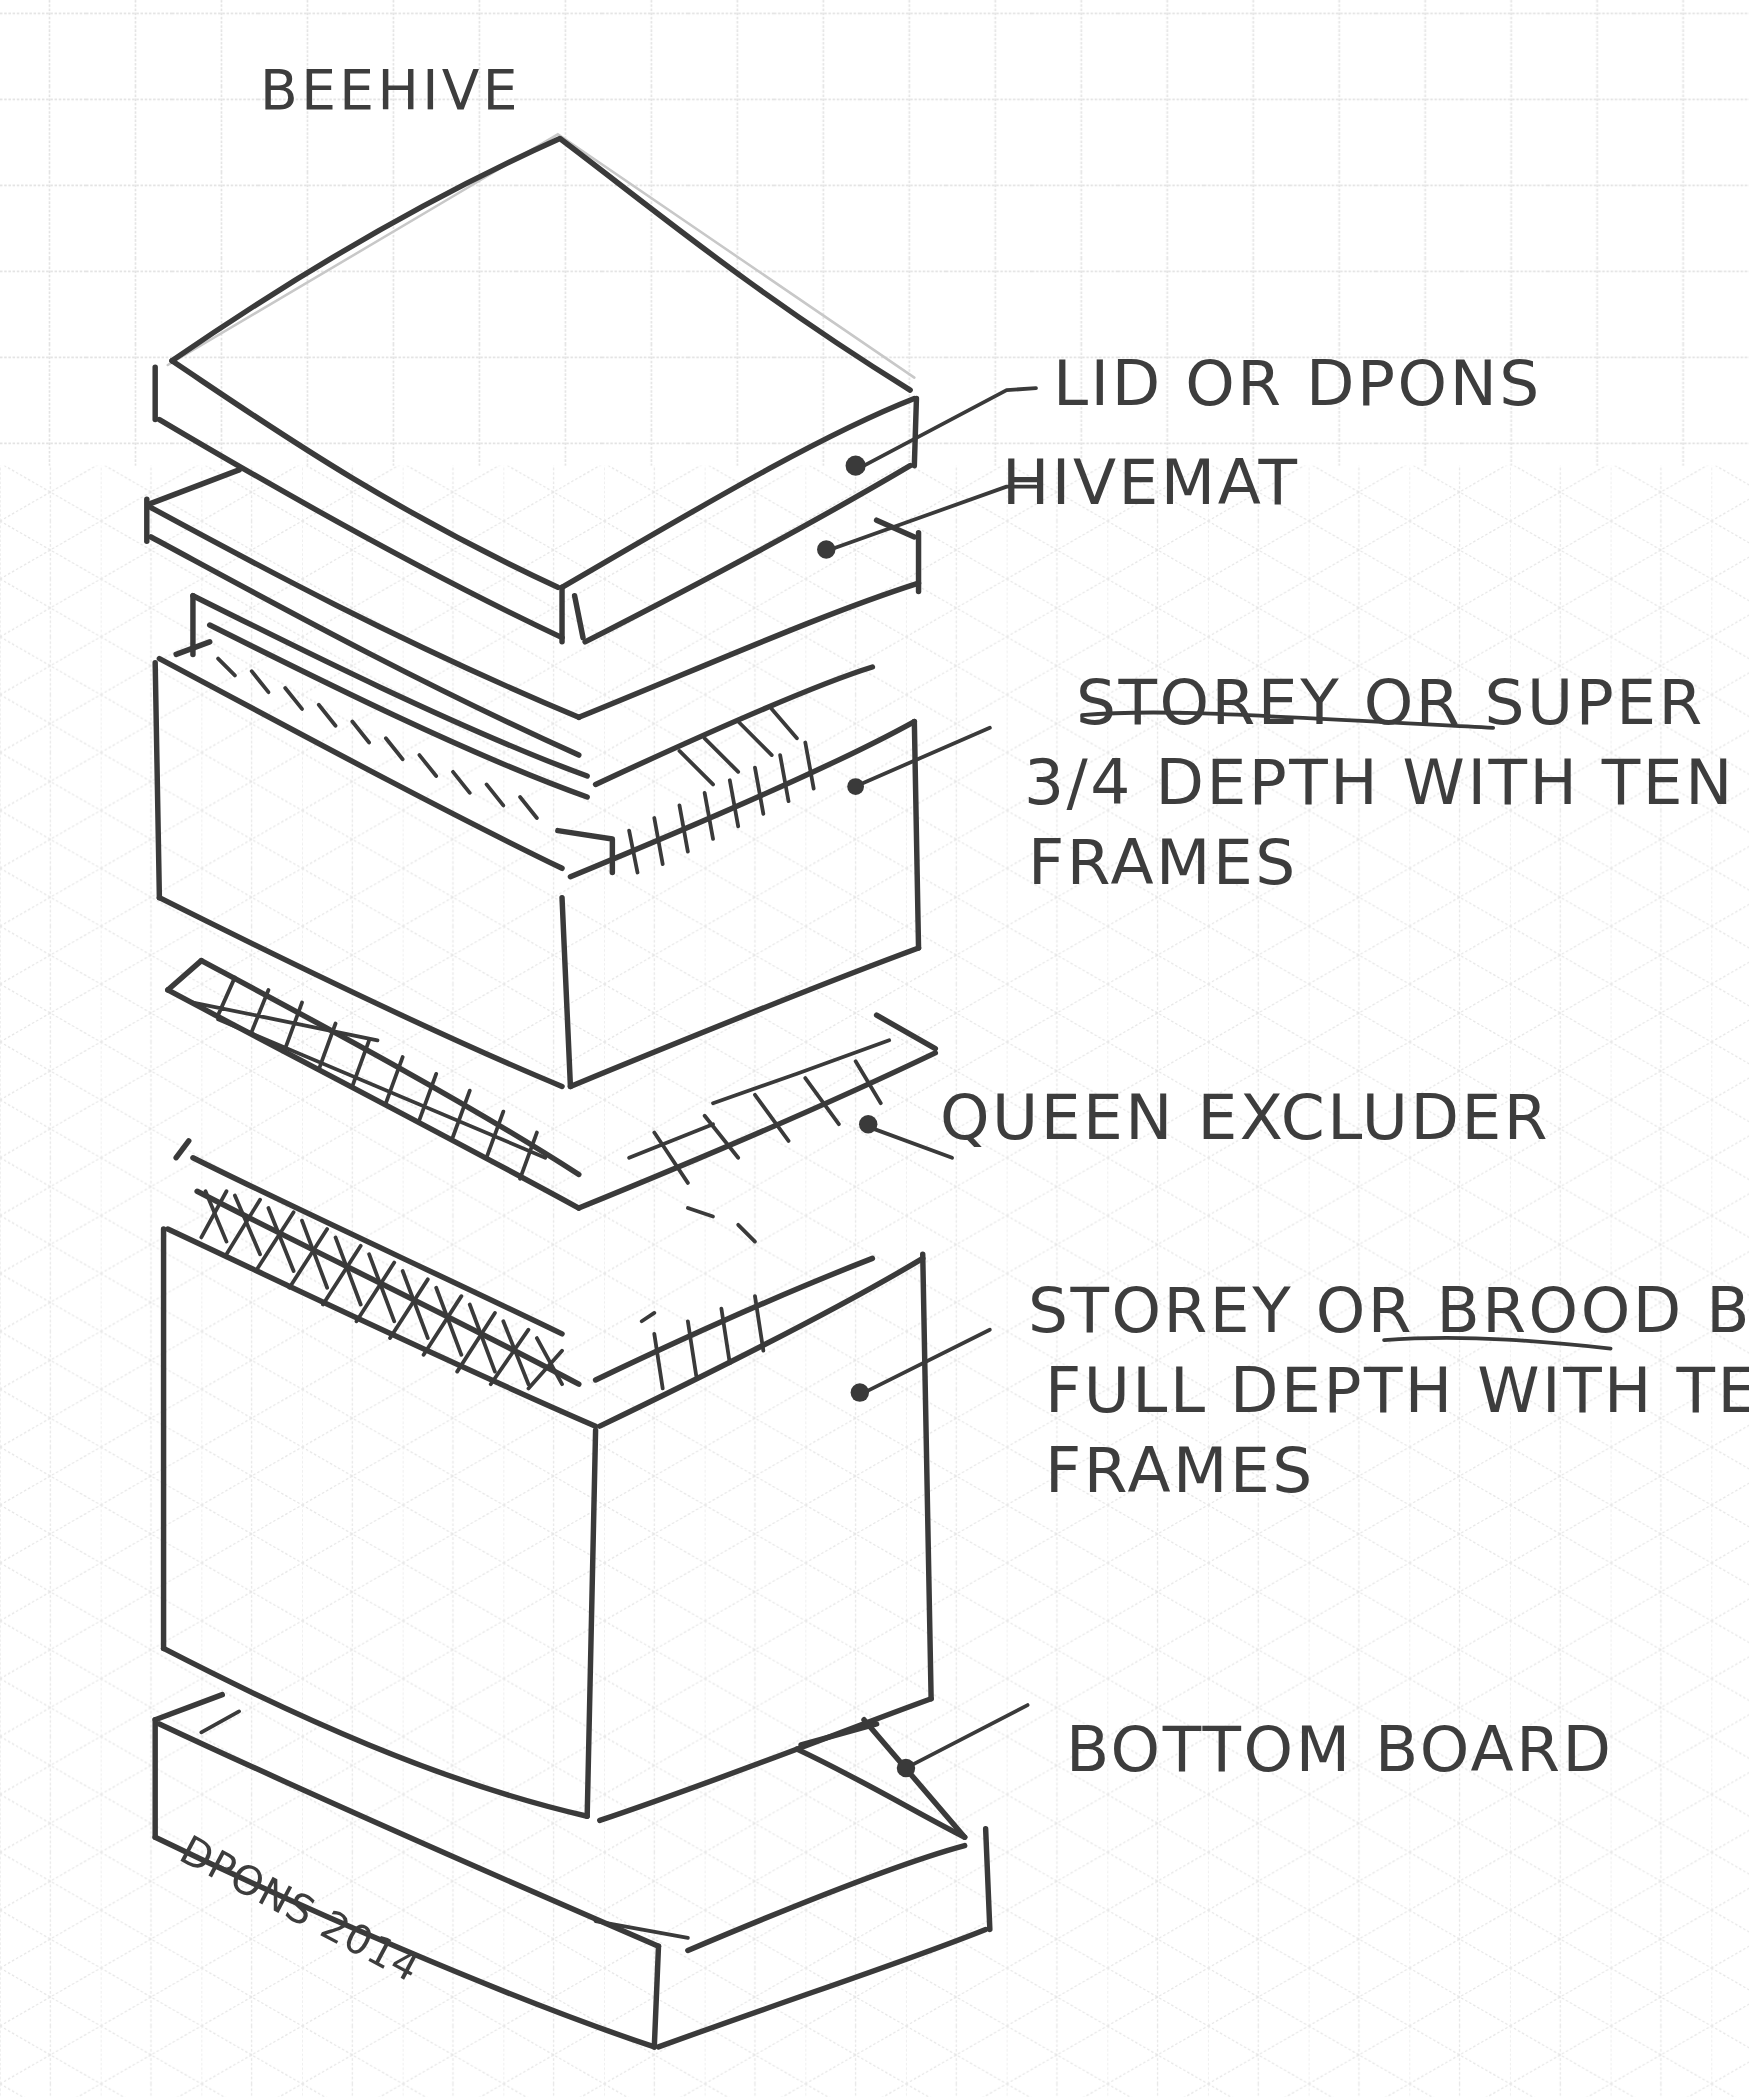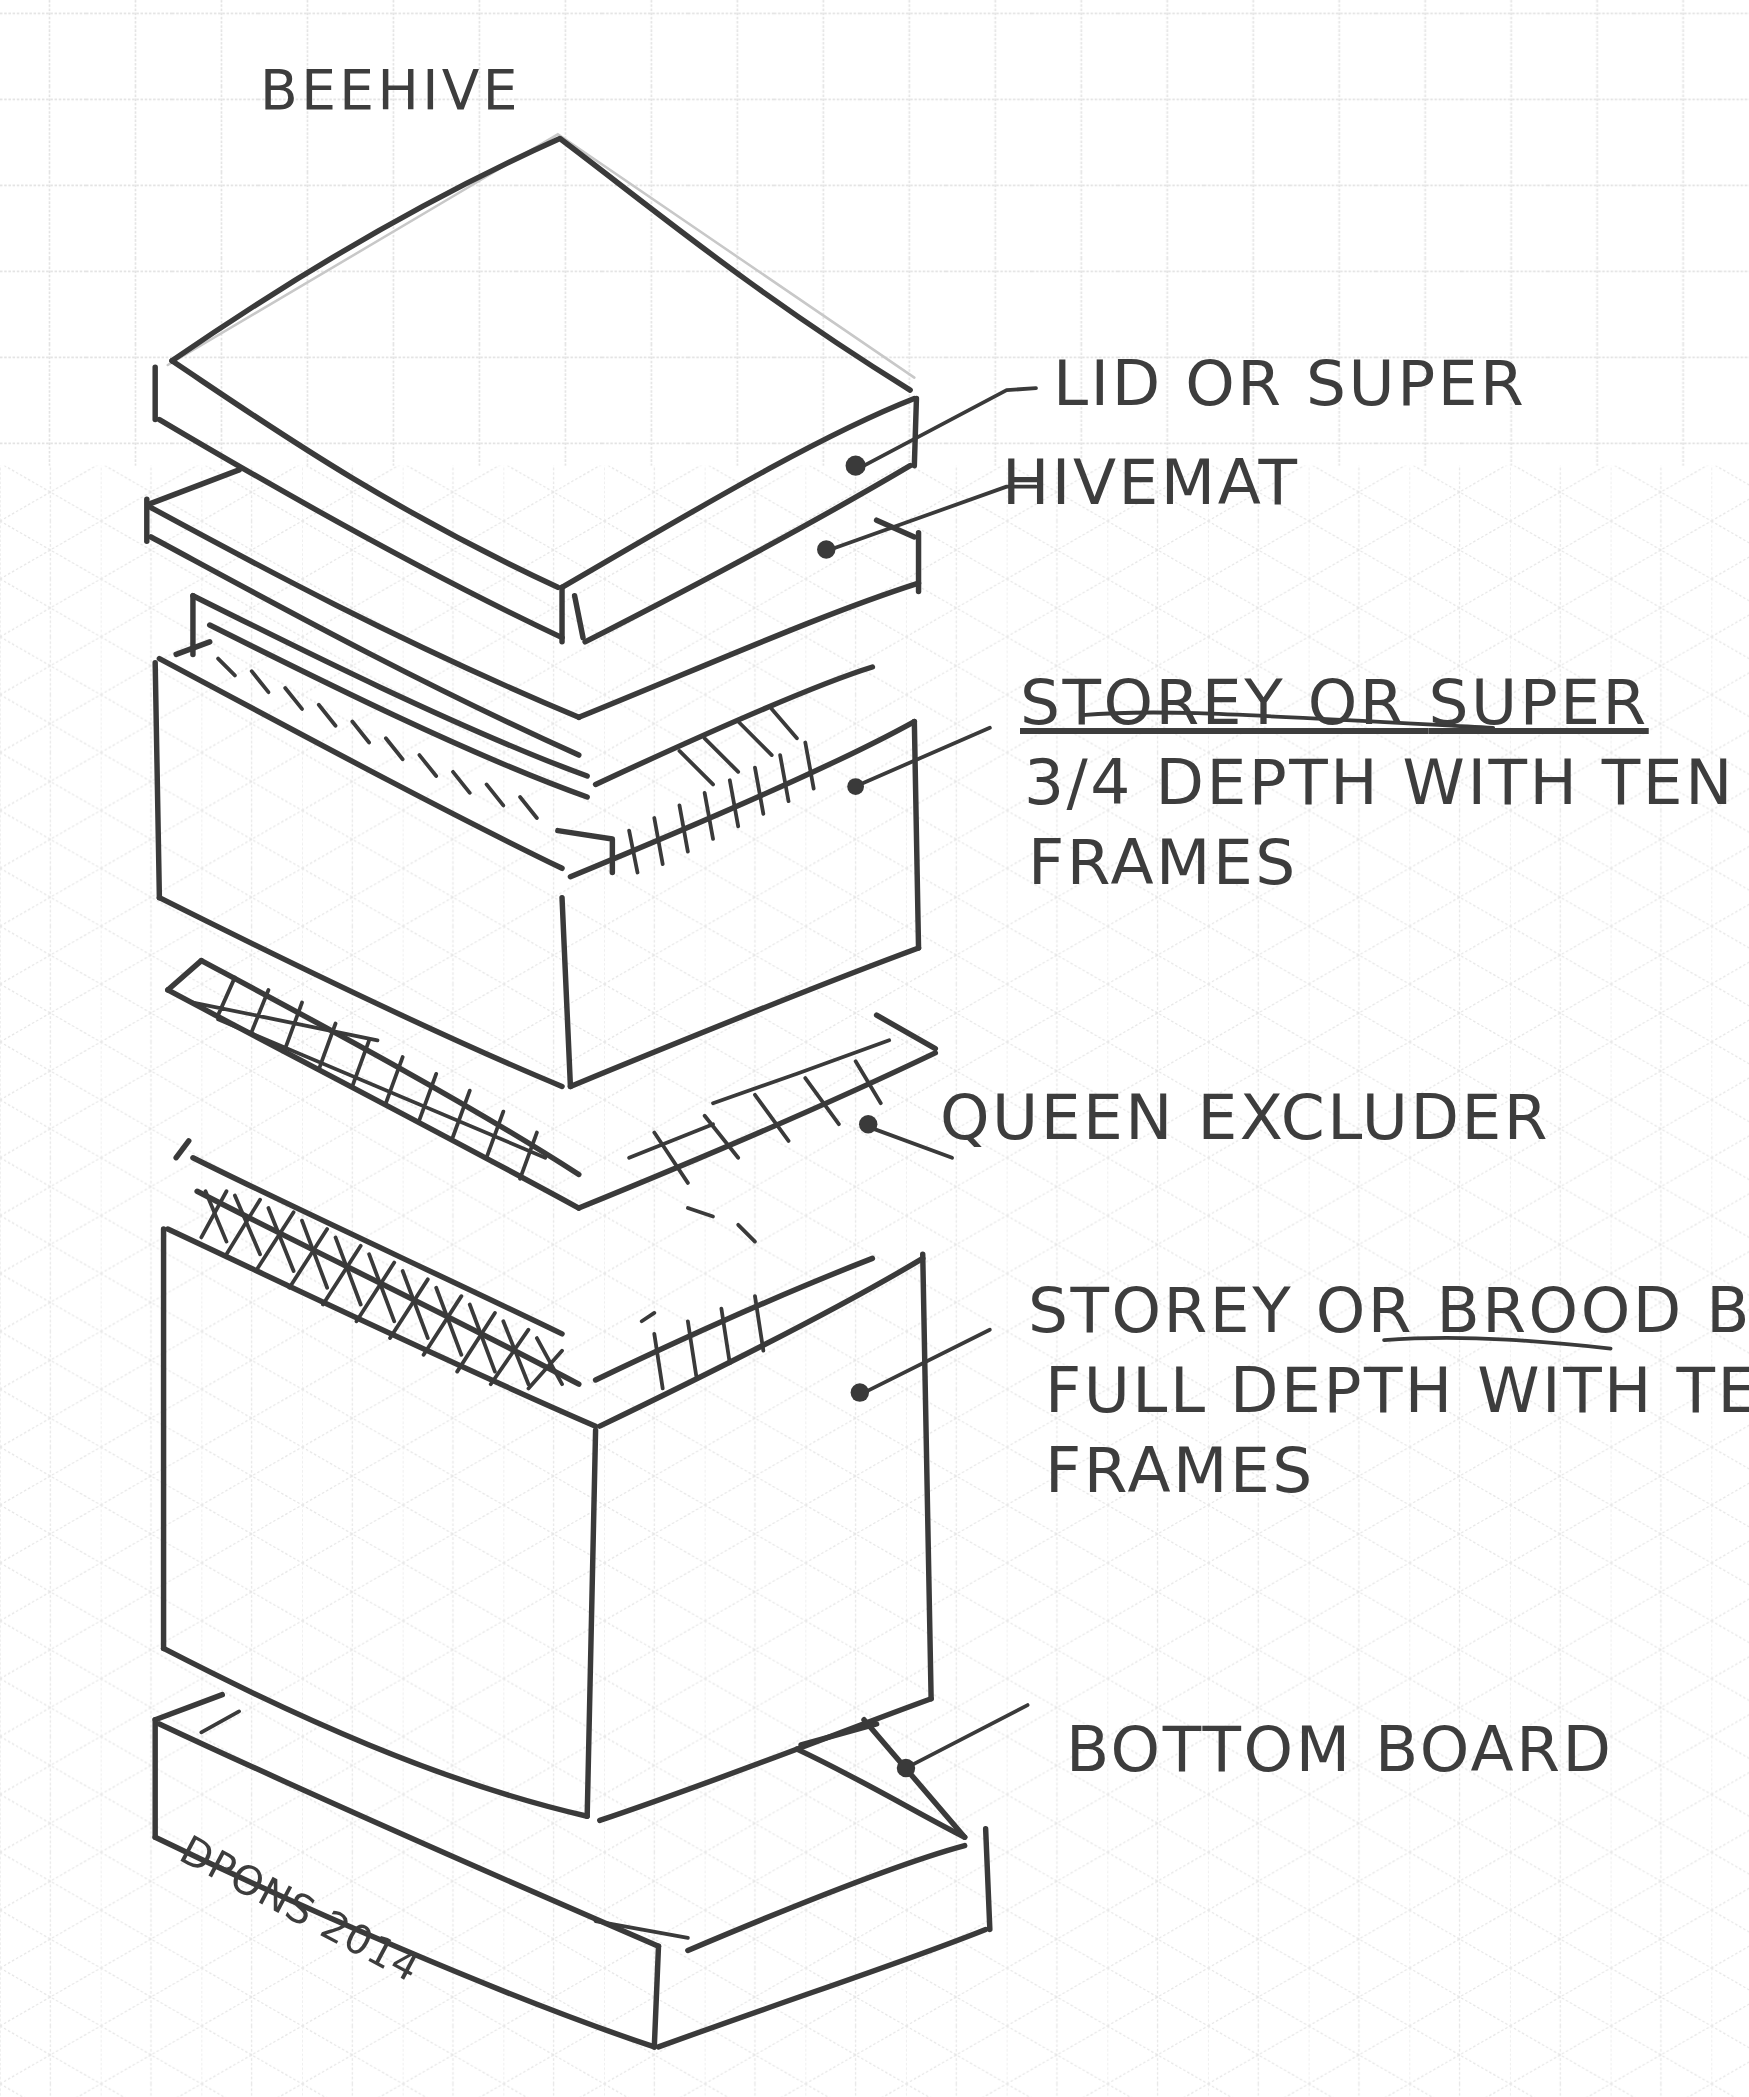--- a/index.html
+++ b/index.html
@@ -164,25 +164,25 @@
   </g>
 
   <g>
     <path class="ink-thin" d="M2580 1705 C2750 1690, 2900 1700, 3560 1735"></path>
     <path class="ink-thin" d="M3300 3195 C3500 3180, 3700 3200, 3840 3215"></path>
   </g>
 </svg>
 
 <div class="label title" style="left:260px; top:63px;">BEEHIVE</div>
 
-<div class="label" style="left:1053px; top:352px;">LID OR SUPER</div>
+<div class="label" style="left:1053px; top:352px;">LID OR DPONS</div>
 
 <div class="label" style="left:1002px; top:451px;">HIVEMAT</div>
 
-<div class="label" style="left:1020px; top:671px;text-decoration:underline;">
+<div class="label" style="left:1076px; top:671px;">
   <span>STOREY OR </span><span>SUPER</span>
 </div>
 <div class="label" style="left:1024px; top:751px;">3/4 DEPTH WITH TEN</div>
 <div class="label" style="left:1028px; top:831px;">FRAMES</div>
 
 <div class="label" style="left:940px; top:1086px;">QUEEN EXCLUDER</div>
 
 <div class="label" style="left:1028px; top:1279px;">
   <span>STOREY OR </span><span>BROOD BOX</span>
 </div>

